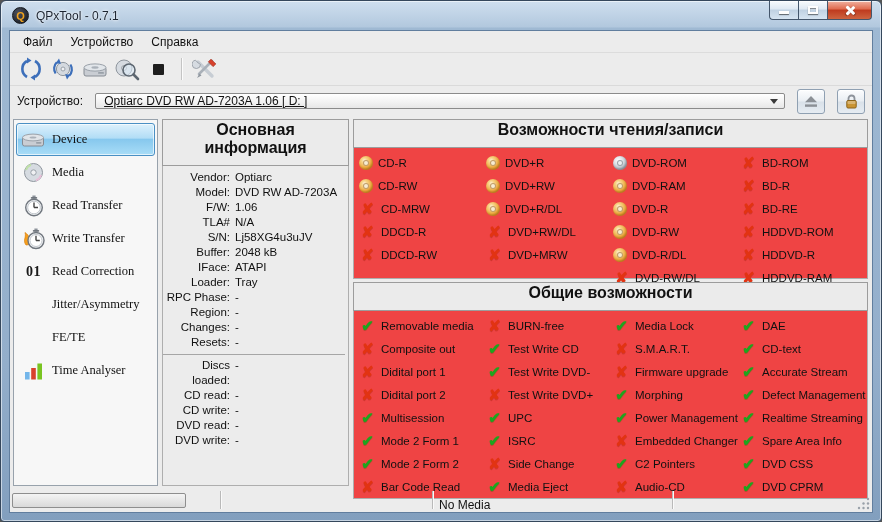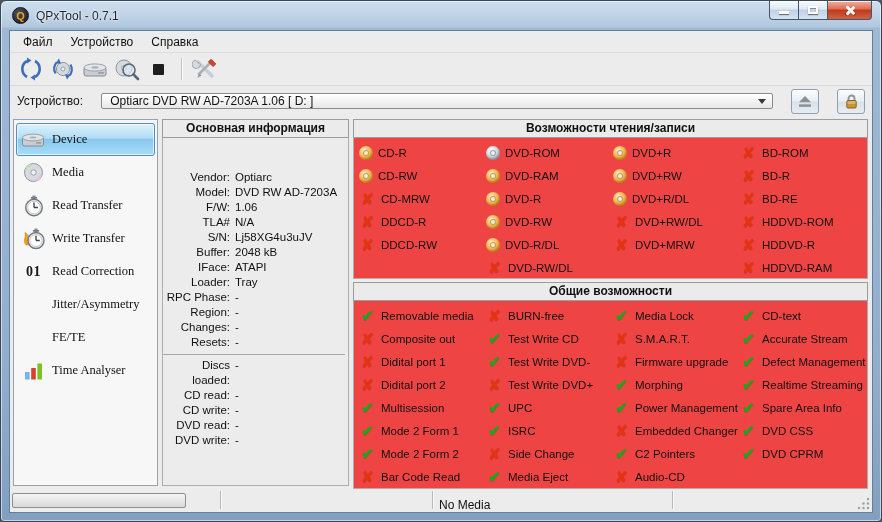--- a/index.html
+++ b/index.html
@@ -54,26 +54,26 @@
   }
 
   .menubar { height:22px; display:flex; align-items:center; padding-left:4px; border-bottom:1px solid #dcdcdc; }
   .menu-item { font-size:12px; color:#111; padding:3px 9px; }
 
   .toolbar { height:33px; display:flex; align-items:center; padding-left:6px; gap:3px; border-bottom:1px solid #dadada; }
   .tbtn { width:29px; height:28px; display:flex; align-items:center; justify-content:center; border-radius:3px; }
   .tb-sep { width:1px; height:22px; background:#c4c4c4; box-shadow:1px 0 0 #fbfbfb; margin:0 5px; }
   .stop-sq { width:11px; height:11px; background:#1e1e1e; border-radius:1px; }
 
-  .devicebar { height:30px; display:flex; align-items:center; padding:0 7px; gap:18px; }
+  .devicebar { height:30px; display:flex; align-items:center; padding:0 7px; gap:12px; }
   .devlabel { font-size:12px; color:#111; }
   .combo {
     flex:1; height:16px; border:1px solid #8b8b8b; border-radius:2px;
     background:linear-gradient(180deg,#ffffff,#f3f3f3 55%,#e7e7e7);
-    display:flex; align-items:center; padding:0 6px 0 8px; font-size:12px; color:#111;
+    display:flex; align-items:center; padding:0 6px 0 8px; font-size:12px; color:#111;text-decoration:underline;
   }
   .combo-arrow { margin-left:auto; width:0; height:0; border-left:4px solid transparent; border-right:4px solid transparent; border-top:5px solid #3a3a3a; }
   .sqbtn {
     width:28px; height:25px; border:1px solid #8fa0b2; border-radius:3px;
     background:linear-gradient(180deg,#fcfdfe,#e9eef3 48%,#d9e1e9 52%,#e6ecf2);
     display:flex; align-items:center; justify-content:center;
     box-shadow:inset 0 1px 0 rgba(255,255,255,.8);
   }
 
   
@@ -88,23 +88,23 @@
     border-color:#4a90c4;
     background:linear-gradient(180deg,#ddf1fc,#b2ddf6 45%,#87c8ee 50%,#a9ddf7);
     box-shadow:inset 0 0 0 1px rgba(255,255,255,.65);
   }
   .sicon { width:27px; display:flex; justify-content:center; align-items:center; flex:none; }
   .ec01 { font-weight:bold; font-size:14px; color:#1a1a1a; letter-spacing:.5px; }
 
   .info-panel { width:187px; border:1px solid #aeaeae; display:flex; flex-direction:column; background:#ececec; }
   .group-header {
     margin:-1px -1px 0 -1px; border:1px solid #9c9c9c; background:#ebebeb;
-    font-weight:bold; font-size:12px; text-align:center; padding:1px 0 2px; color:#111; flex:none;
-  }
-  .info-rows { padding:4px 3px 0 0;margin-top:28px; }
+    font-weight:bold; font-size:16px; text-align:center; padding:1px 0 8px; color:#111; flex:none;
+  }
+  .info-rows { padding:4px 3px 0 0; }
   .info-row { display:flex; font-size:11.5px; line-height:15px; color:#111; }
   .info-row .lbl { width:72px; text-align:right; padding-right:5px; flex:none; }
   .info-sep { height:1px; background:#a6a6a6; margin:4px 0 3px; }
 
   .rightcol { flex:1; display:flex; flex-direction:column; gap:3px; min-width:0; }
   .groupbox { border:1px solid #aeaeae; display:flex; flex-direction:column; background:#ef4444; }
   .rw-box { height:160px; flex:none; }
   .gen-box { flex:1; }
   .caps-grid { display:flex; flex:1; padding:3px 0 0 5px; }
   .caps-col { flex:1; display:flex; flex-direction:column; min-width:0; }
@@ -432,20 +432,48 @@
 
                 <div class="cap-item">
                   <span class="cap-icon st-no"></span>
                   <span>DDCD-RW</span>
                 </div>
 
             </div>
             <div class="caps-col">
 
                 <div class="cap-item">
+                  <span class="cap-icon st-disc"></span>
+                  <span>DVD+R</span>
+                </div>
+
+                <div class="cap-item">
+                  <span class="cap-icon st-disc"></span>
+                  <span>DVD+RW</span>
+                </div>
+
+                <div class="cap-item">
+                  <span class="cap-icon st-disc"></span>
+                  <span>DVD+R/DL</span>
+                </div>
+
+                <div class="cap-item">
+                  <span class="cap-icon st-no"></span>
+                  <span>DVD+RW/DL</span>
+                </div>
+
+                <div class="cap-item">
+                  <span class="cap-icon st-no"></span>
+                  <span>DVD+MRW</span>
+                </div>
+
+            </div>
+            <div class="caps-col">
+
+                <div class="cap-item">
                   <span class="cap-icon st-disc-ro"></span>
                   <span>DVD-ROM</span>
                 </div>
 
                 <div class="cap-item">
                   <span class="cap-icon st-disc"></span>
                   <span>DVD-RAM</span>
                 </div>
 
                 <div class="cap-item">
@@ -459,48 +487,20 @@
                 </div>
 
                 <div class="cap-item">
                   <span class="cap-icon st-disc"></span>
                   <span>DVD-R/DL</span>
                 </div>
 
                 <div class="cap-item">
                   <span class="cap-icon st-no"></span>
                   <span>DVD-RW/DL</span>
-                </div>
-
-            </div>
-            <div class="caps-col">
-
-                <div class="cap-item">
-                  <span class="cap-icon st-disc"></span>
-                  <span>DVD+R</span>
-                </div>
-
-                <div class="cap-item">
-                  <span class="cap-icon st-disc"></span>
-                  <span>DVD+RW</span>
-                </div>
-
-                <div class="cap-item">
-                  <span class="cap-icon st-disc"></span>
-                  <span>DVD+R/DL</span>
-                </div>
-
-                <div class="cap-item">
-                  <span class="cap-icon st-no"></span>
-                  <span>DVD+RW/DL</span>
-                </div>
-
-                <div class="cap-item">
-                  <span class="cap-icon st-no"></span>
-                  <span>DVD+MRW</span>
                 </div>
 
             </div>
             <div class="caps-col">
 
                 <div class="cap-item">
                   <span class="cap-icon st-no"></span>
                   <span>BD-ROM</span>
                 </div>
 
@@ -660,20 +660,24 @@
                 </div>
 
                 <div class="cap-item">
                   <span class="cap-icon st-no"></span>
                   <span>Audio-CD</span>
                 </div>
 
             </div>
             <div class="caps-col">
 
+                <div class="cap-item">
+                  <span class="cap-icon st-yes"></span>
+                  <span>DAE</span>
+                </div>
 
                 <div class="cap-item">
                   <span class="cap-icon st-yes"></span>
                   <span>CD-text</span>
                 </div>
 
                 <div class="cap-item">
                   <span class="cap-icon st-yes"></span>
                   <span>Accurate Stream</span>
                 </div>

